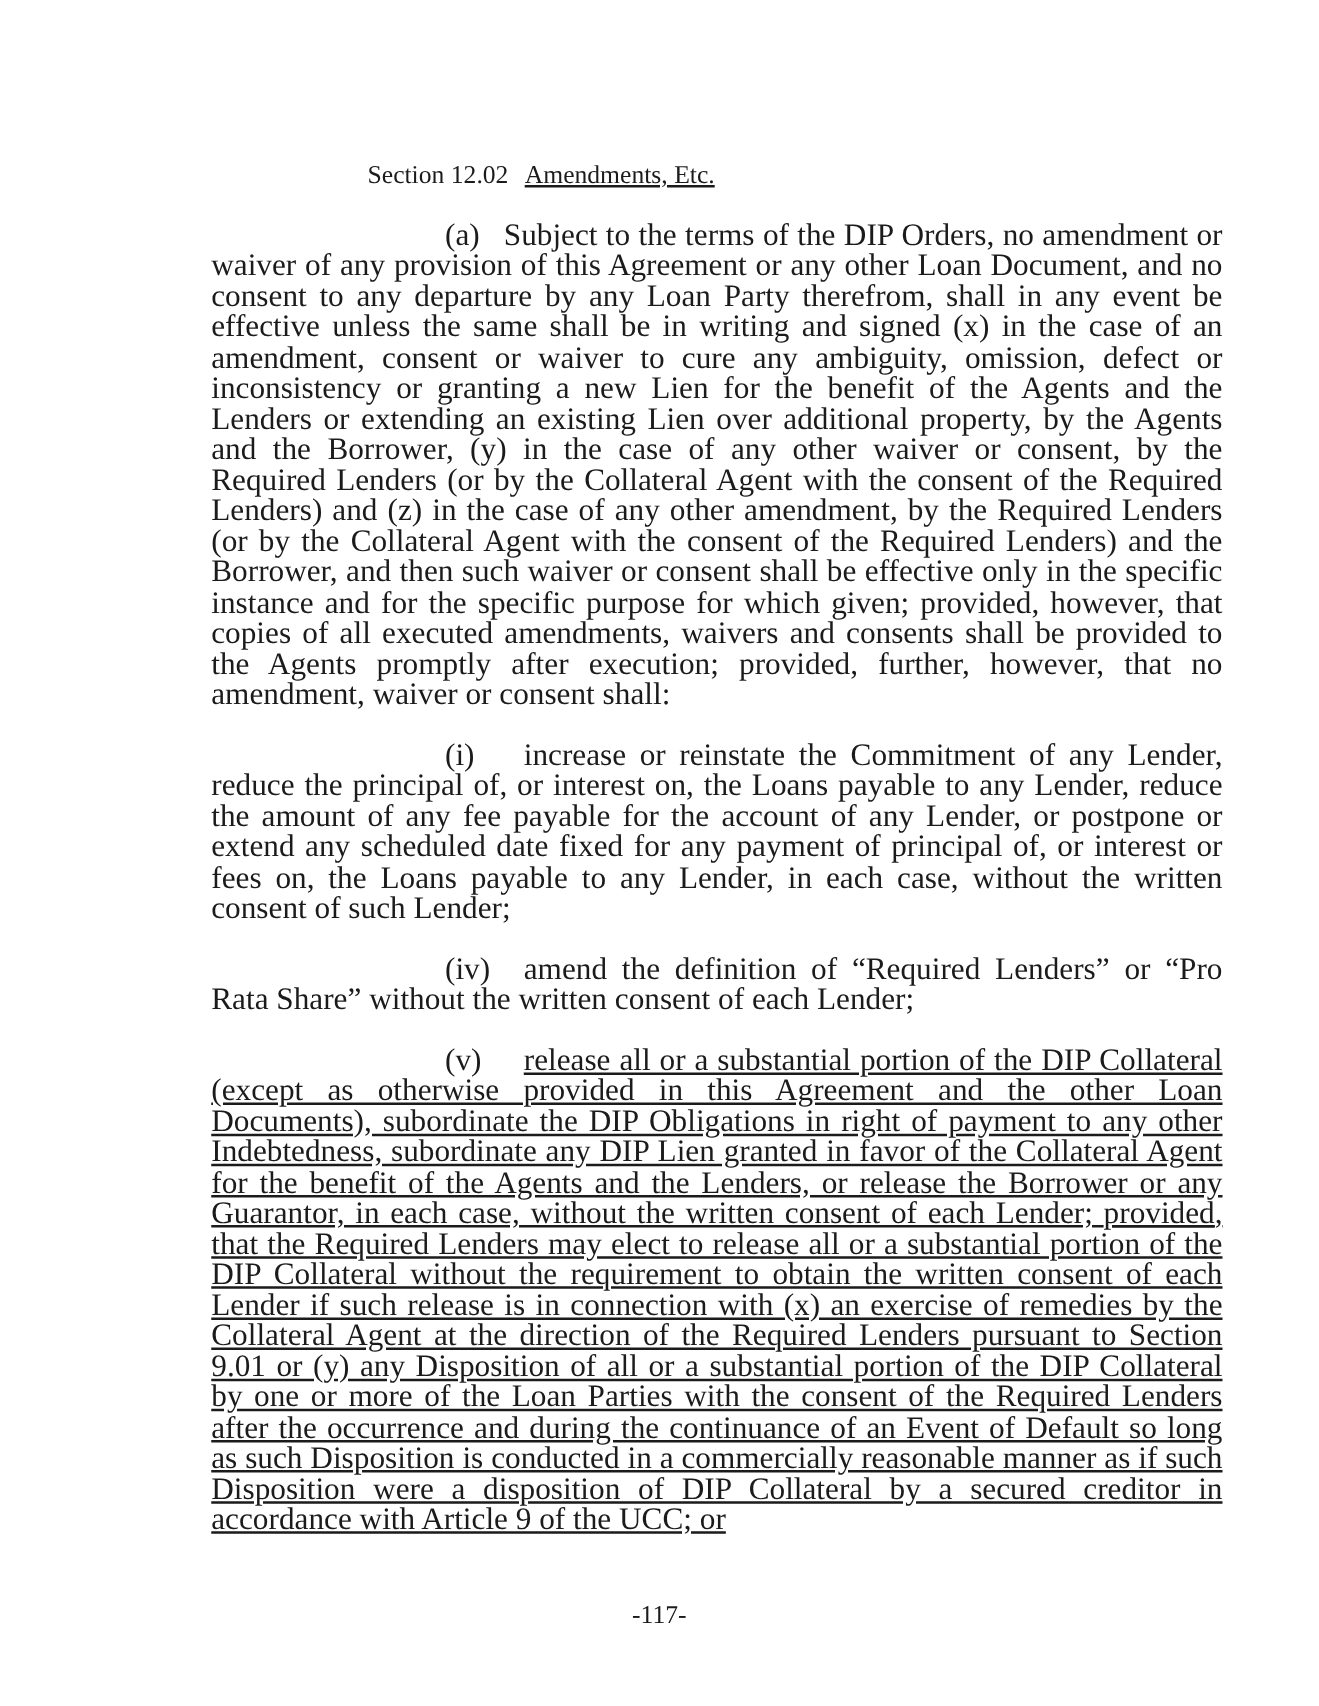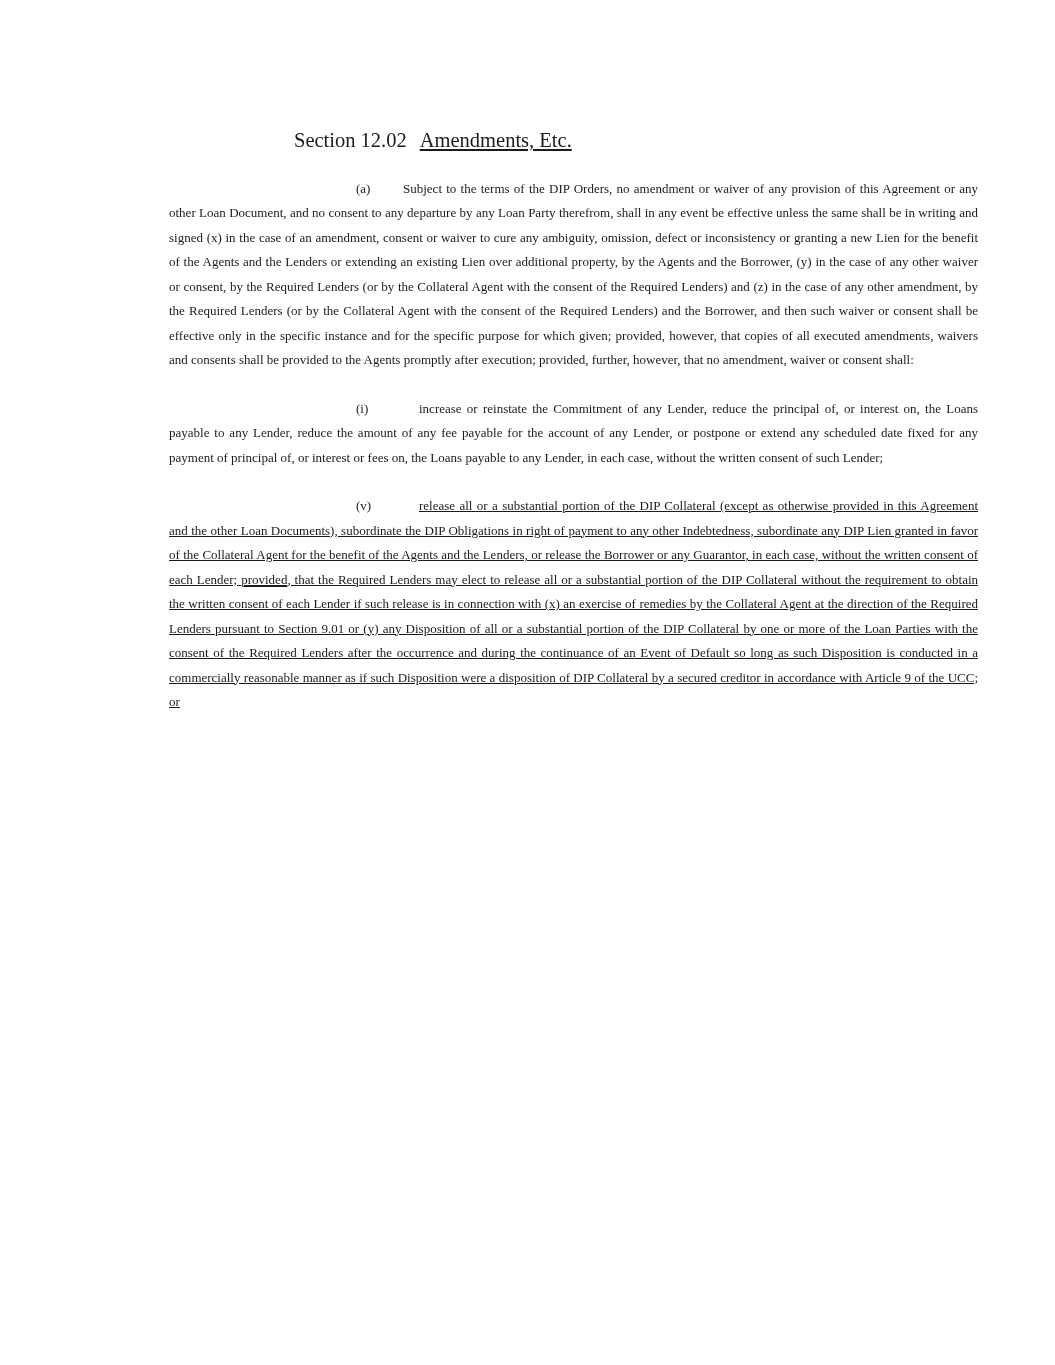--- a/index.html
+++ b/index.html
@@ -21,21 +21,21 @@
   }
   .heading {
     margin: 0 0 24px 0;
     padding-left: 125px;
     font-size: 20.5px;
     line-height: 24.5px;
     white-space: nowrap;
   }
   .par {
     margin: 0 0 24px 0;
-    font-size: 13px;
+    font-size: 25px;
     line-height: 24.5px;
     text-align: justify;
     text-indent: 187px;
   }
   .par:last-of-type { margin-bottom: 0; text-decoration: underline; }
   .lbl {
     display: inline-block;
     text-indent: 0;
     min-width: 47px;
   }
@@ -72,20 +72,26 @@
     <p class="par">
       <span class="lbl">(a)</span><span>Subject to the terms of the DIP Orders, no amendment or waiver of any provision of this Agreement or any other Loan Document, and no consent to any departure by any Loan Party therefrom, shall in any event be effective unless the same shall be in writing and signed (x) in the case of an amendment, consent or waiver to cure any ambiguity, omission, defect or inconsistency or granting a new Lien for the benefit of the Agents and the Lenders or extending an existing Lien over additional property, by the Agents and the Borrower, (y) in the case of any other waiver or consent, by the Required Lenders (or by the Collateral Agent with the consent of the Required Lenders) and (z) in the case of any other amendment, by the Required Lenders (or by the Collateral Agent with the consent of the Required Lenders) and the Borrower, and then such waiver or consent shall be effective only in the specific instance and for the specific purpose for which given; provided, however, that copies of all executed amendments, waivers and consents shall be provided to the Agents promptly after execution; provided, further, however, that no amendment, waiver or consent shall:</span>
     </p>
 
     <p class="par">
       <span class="lbl-wide">(i)</span><span>increase or reinstate the Commitment of any Lender, reduce the principal of, or interest on, the Loans payable to any Lender, reduce the amount of any fee payable for the account of any Lender, or postpone or extend any scheduled date fixed for any payment of principal of, or interest or fees on, the Loans payable to any Lender, in each case, without the written consent of such Lender;</span>
     </p>
 
 
 
+    <p class="par">
+      <span class="lbl-wide">(iv)</span><span>amend the definition of “Required Lenders” or “Pro Rata Share” without the written consent of each Lender;</span>
+    </p>
 
     <p class="par">
       <span class="lbl-wide">(v)</span><span>release all or a substantial portion of the DIP Collateral (except as otherwise provided in this Agreement and the other Loan Documents), subordinate the DIP Obligations in right of payment to any other Indebtedness, subordinate any DIP Lien granted in favor of the Collateral Agent for the benefit of the Agents and the Lenders, or release the Borrower or any Guarantor, in each case, without the written consent of each Lender; </span><span class="underline">provided</span><span>, that the Required Lenders may elect to release all or a substantial portion of the DIP Collateral without the requirement to obtain the written consent of each Lender if such release is in connection with (x) an exercise of remedies by the Collateral Agent at the direction of the Required Lenders pursuant to Section 9.01 or (y) any Disposition of all or a substantial portion of the DIP Collateral by one or more of the Loan Parties with the consent of the Required Lenders after the occurrence and during the continuance of an Event of Default so long as such Disposition is conducted in a commercially reasonable manner as if such Disposition were a disposition of DIP Collateral by a secured creditor in accordance with Article 9 of the UCC; or</span>
     </p>
 
   </div>
 
+  <div class="footer">
+    <span>-117-</span>
+  </div>
 </div>
 
 </body></html>

